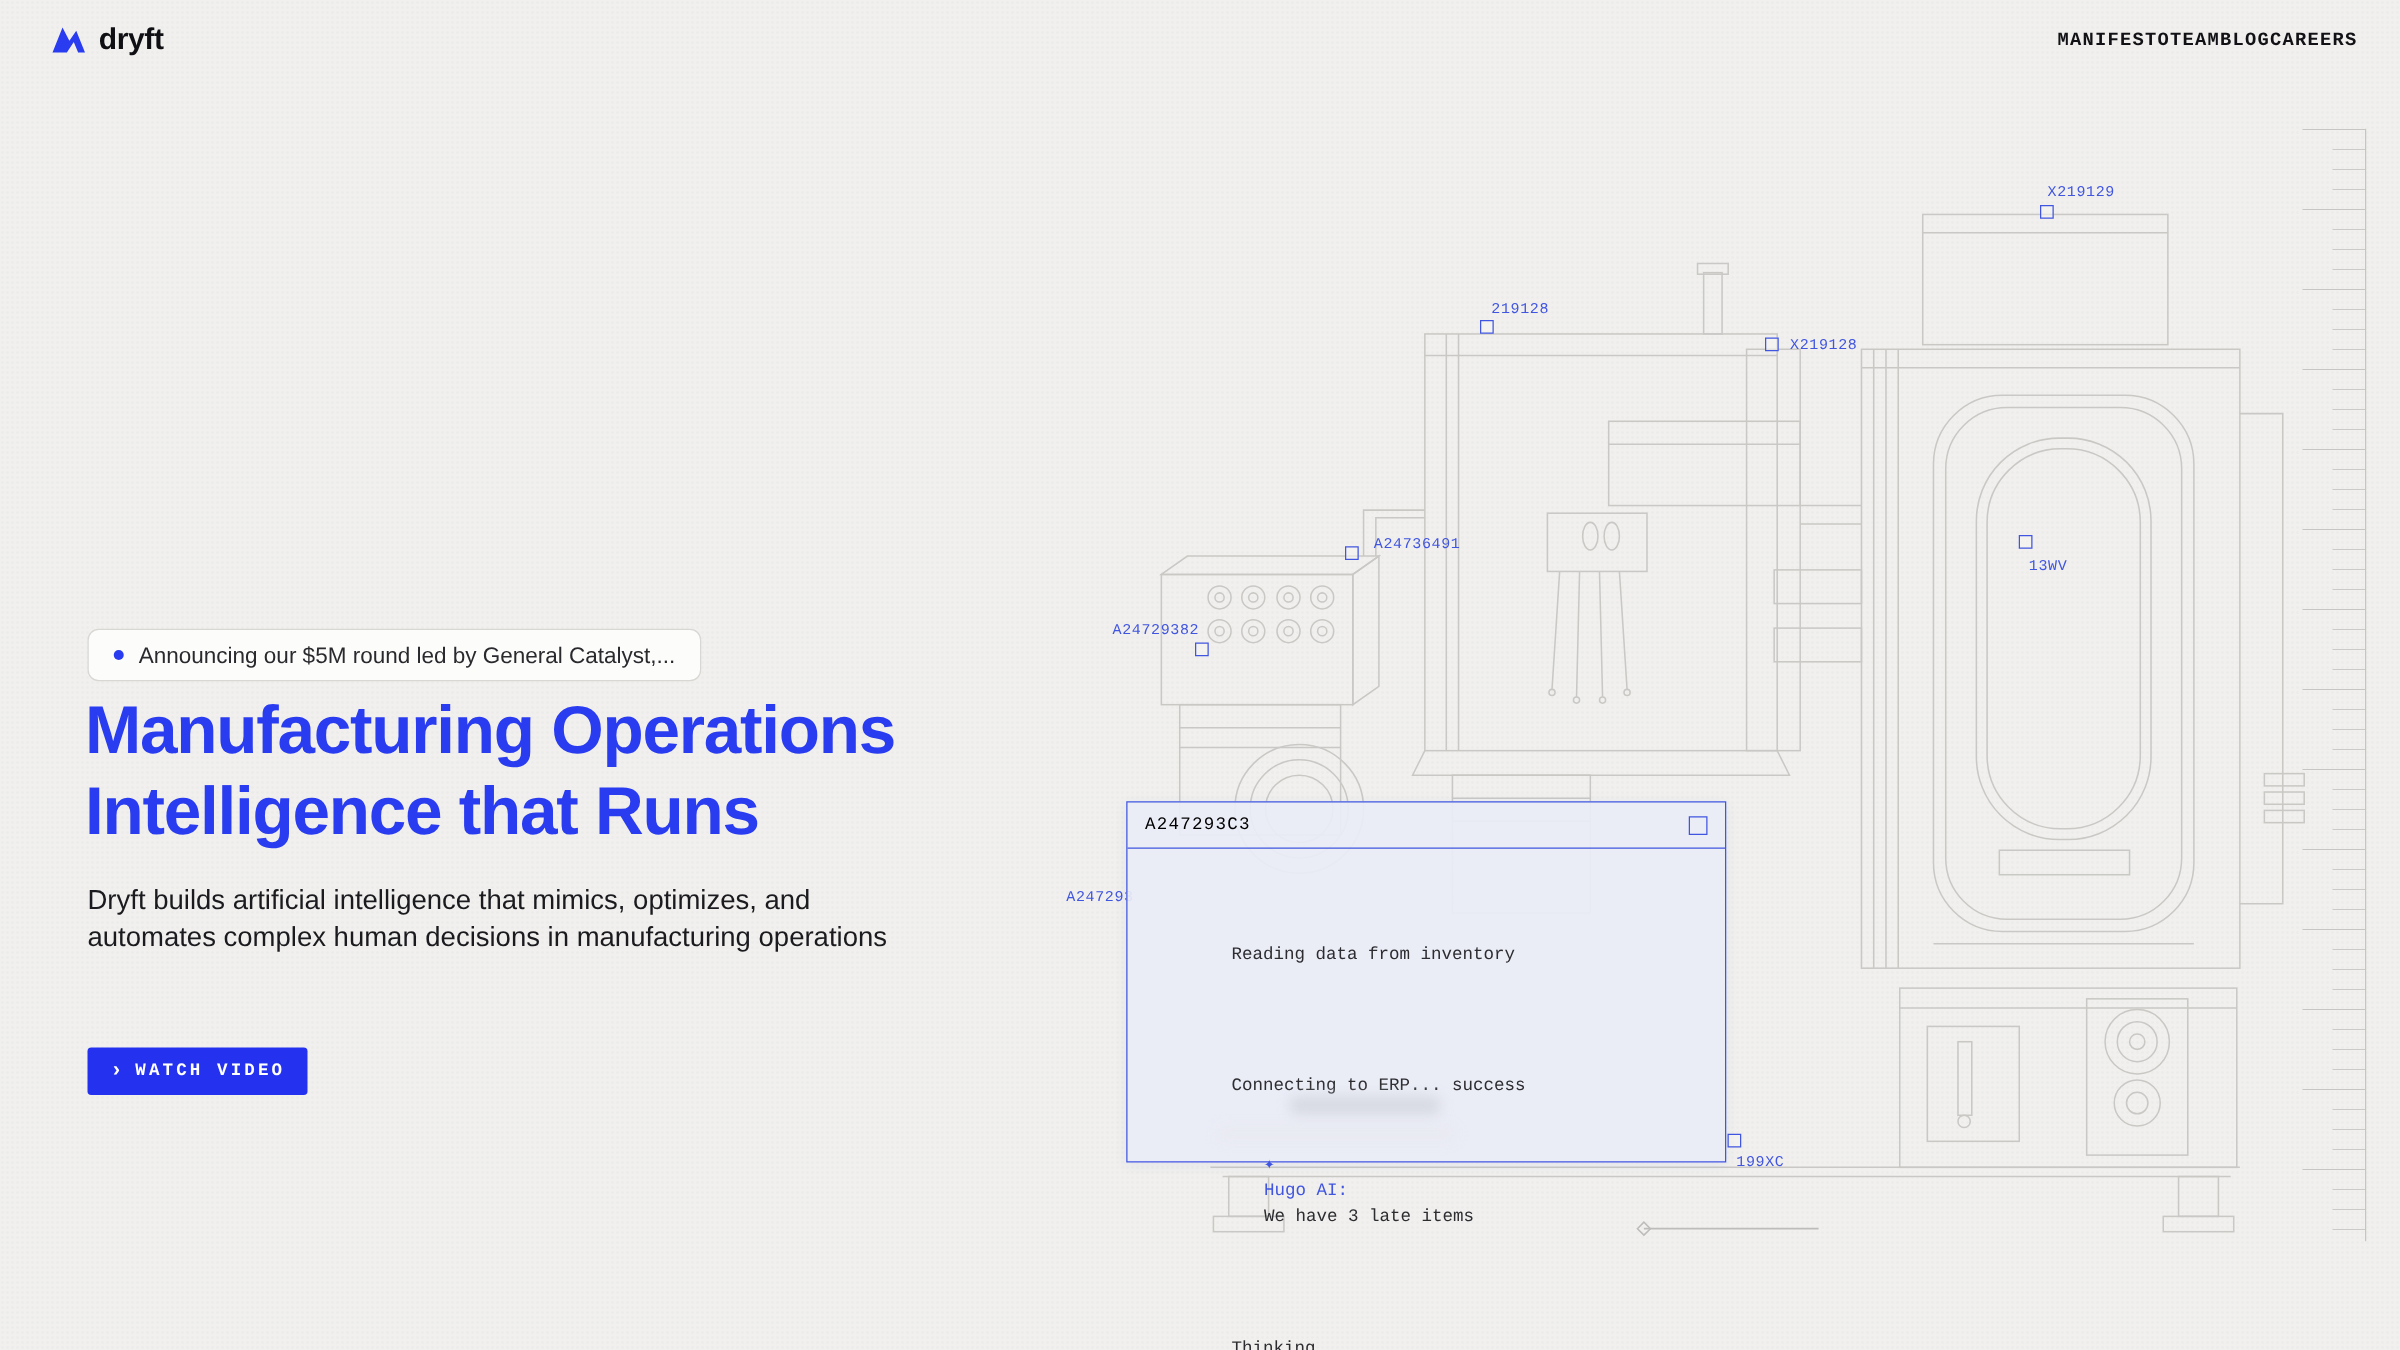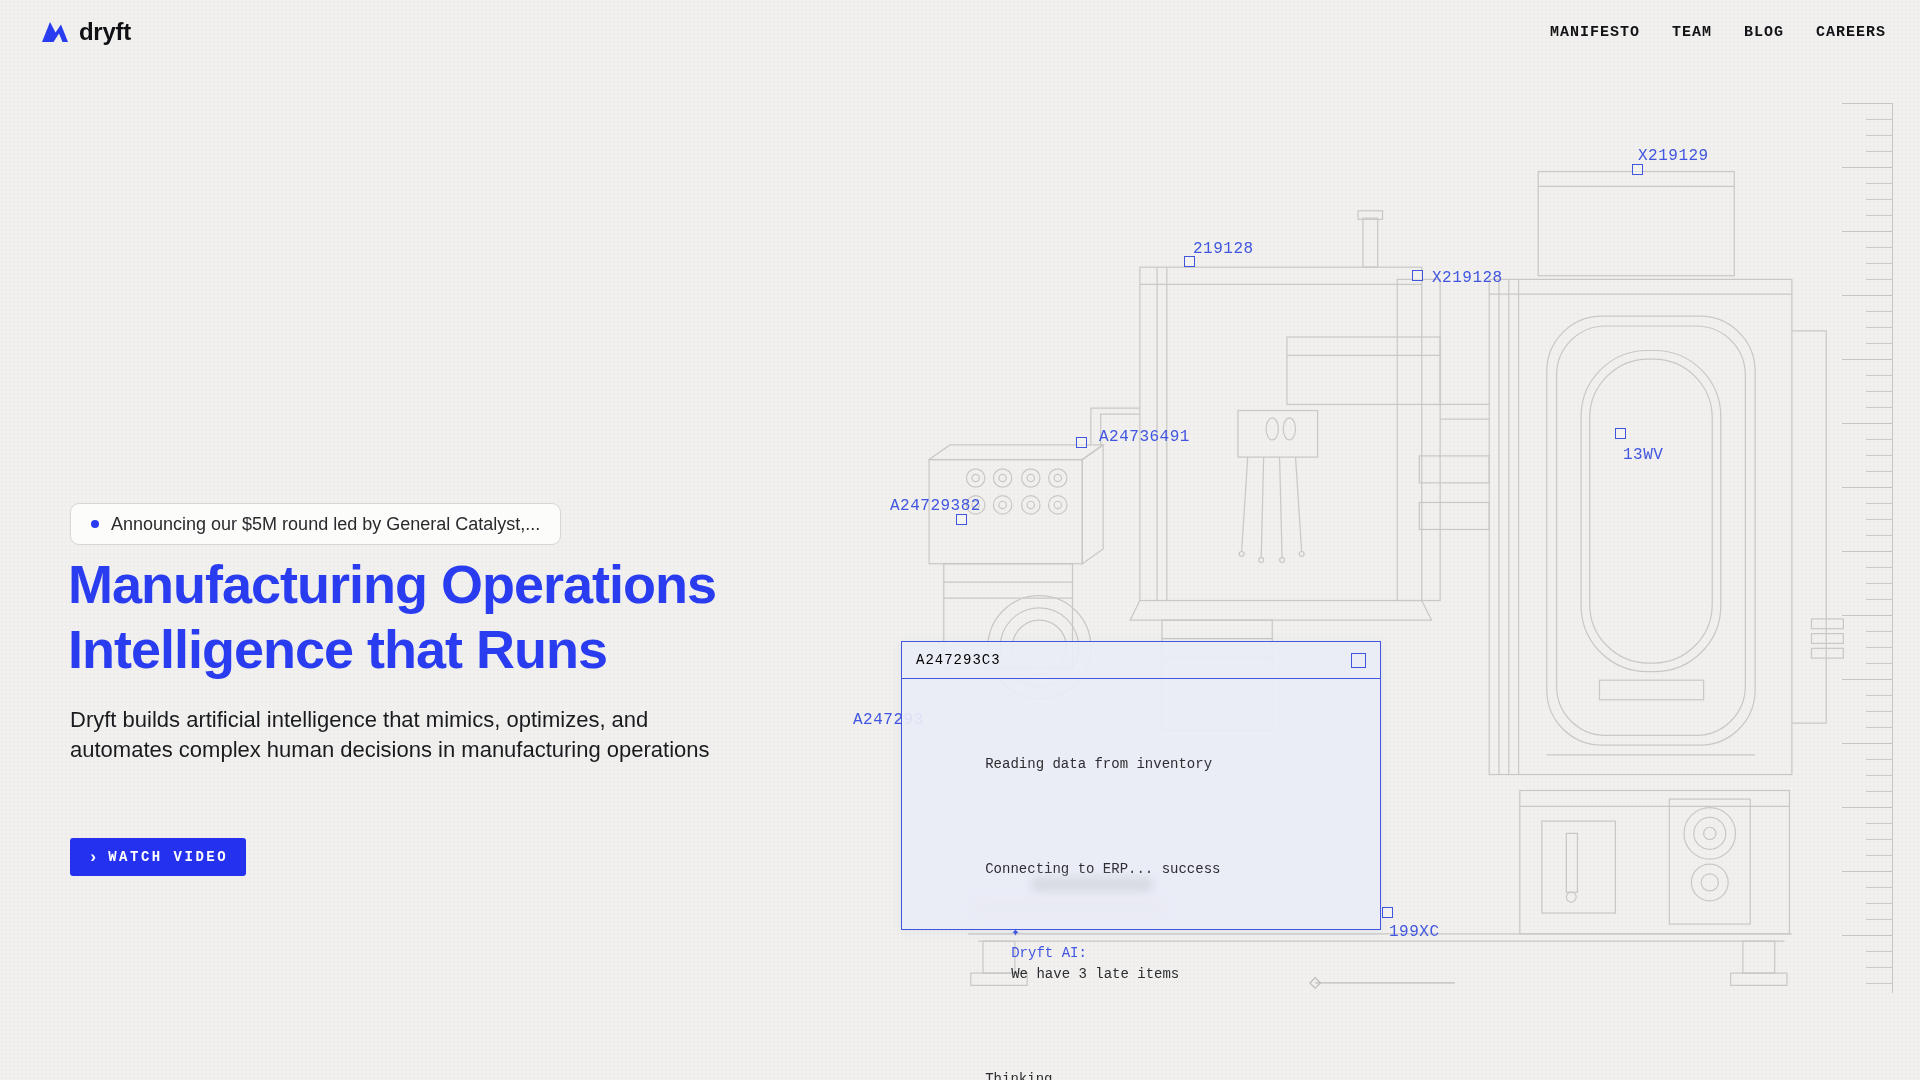--- a/index.html
+++ b/index.html
@@ -14,21 +14,21 @@
     color:#17171a;
   }
   .canvas { position:relative; width:1920px; height:1080px; }
 
   
   .header { position:absolute; top:0; left:0; width:100%; height:64px;
     display:flex; justify-content:space-between; align-items:center;
     padding:0 34px 0 40px; z-index:5; }
   .logo { display:flex; align-items:center; gap:9px; cursor:pointer; }
   .logo-text { font-size:24px; font-weight:700; letter-spacing:-0.3px; color:#101014; }
-  .nav { display:flex; align-items:flex-start; gap:32px; }
+  .nav { display:flex; align-items:flex-start; }
   .nav-item { font-family:"Liberation Mono", monospace; font-size:15px; font-weight:700;
     letter-spacing:1px; color:#121216; cursor:pointer; }
 
   
   .announce { position:absolute; left:70px; top:503px; height:42px;
     display:flex; align-items:center; gap:12px; padding:0 20px;
     background:#fcfcfb; border:1px solid #d8d7d3; border-radius:9px;
     font-size:18px; color:#2a2a2e; cursor:pointer; z-index:4; }
   .announce-dot { width:8px; height:8px; border-radius:50%; background:#2a3cf0; flex:0 0 auto; }
   .hero-title { position:absolute; left:68px; top:552px; width:740px;
@@ -39,21 +39,21 @@
   .cta { position:absolute; left:70px; top:838px; height:38px;
     display:inline-flex; align-items:center; gap:10px; padding:0 18px;
     background:#2432f0; color:#ffffff; border:none; border-radius:3px;
     font-family:"Liberation Mono", monospace; font-size:14px; font-weight:700;
     letter-spacing:2.5px; cursor:pointer; z-index:4; }
   .cta-chevron { font-size:17px; font-weight:700; letter-spacing:0; }
 
   
   .blueprint { position:absolute; left:858px; top:98px; z-index:0; }
   .bp-label { position:absolute; font-family:"Liberation Mono", monospace;
-    font-size:16px; letter-spacing:0.5px; color:#4055e0; z-index:1; white-space:nowrap; }
+    font-size:12px; letter-spacing:0.5px; color:#4055e0; z-index:1; white-space:nowrap; }
   .bp-marker { position:absolute; width:11px; height:11px;
     border:1.5px solid #4055e0; background:rgba(245,245,243,0.55); z-index:1; }
 
   
   .ruler { position:absolute; left:1843px; top:103px; width:50px; height:890px;
     border-right:1px solid #c6c5c2; z-index:0; }
   .ruler::before { content:""; position:absolute; right:0; top:0; width:26px; height:100%;
     background:repeating-linear-gradient(to bottom, #cbcac7 0 1px, transparent 1px 16px); }
   .ruler::after { content:""; position:absolute; right:0; top:0; width:50px; height:100%;
     background:repeating-linear-gradient(to bottom, #c6c5c2 0 1px, transparent 1px 64px); }
@@ -252,21 +252,21 @@
         <span class="t-agent"></span>
         <span class="t-text">Reading data from inventory</span>
       </div>
       <div class="t-line">
         <span class="t-star"></span>
         <span class="t-agent"></span>
         <span class="t-text">Connecting to ERP... success</span>
       </div>
       <div class="t-line indent">
         <span class="t-star">✦</span>
-        <span class="t-agent">Dryft AI:</span>
+        <span class="t-agent">Hugo AI:</span>
         <span class="t-text">We have 3 late items</span>
       </div>
       <div class="t-line">
         <span class="t-star"></span>
         <span class="t-agent"></span>
         <span class="t-text">Thinking...</span>
       </div>
 
       <div class="smudge smudge-a"></div>
       <div class="smudge smudge-b"></div>

